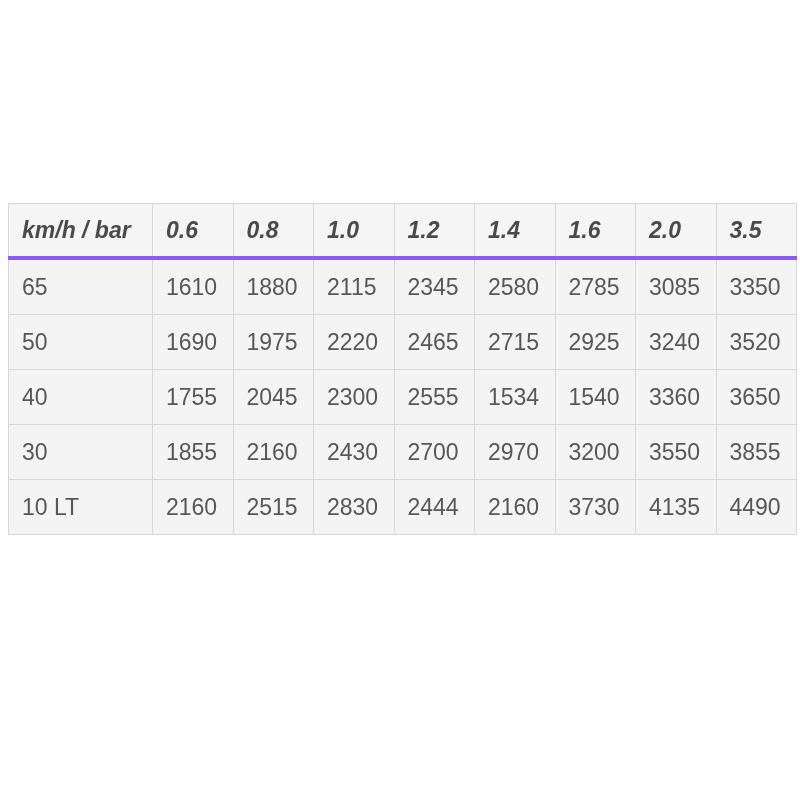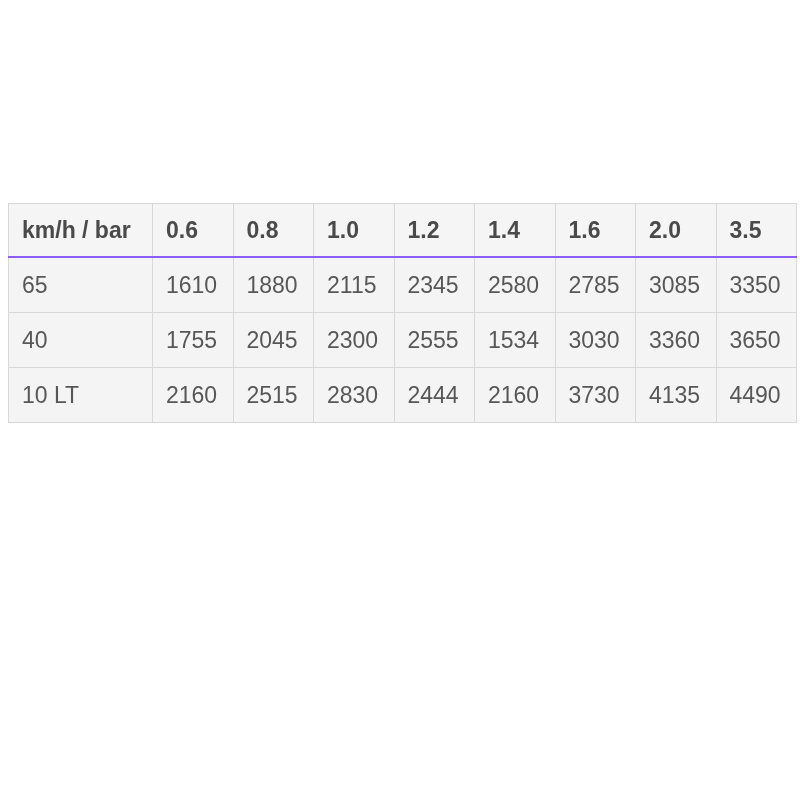--- a/index.html
+++ b/index.html
@@ -37,22 +37,23 @@
     text-align: left;
     vertical-align: middle;
     font-size: 23px;
     overflow: hidden;
     white-space: nowrap;
   }
   table.data-table th {
     height: 52px;
     font-weight: bold;
     color: #4a4a4a;
-    border-bottom: 2px solid #8b5cf6;
+    border-bottom: 4px solid #8b5cf6;
     background: #f5f5f5;
+    font-style: italic;
   }
   table.data-table td {
     height: 54px;
     font-weight: normal;
     color: #575757;
   }
   col.label-col { width: 144px; }
   col.value-col { width: 80.5px; }
 </style>
 </head>
@@ -91,29 +92,51 @@
             <td>1610</td>
             <td>1880</td>
             <td>2115</td>
             <td>2345</td>
             <td>2580</td>
             <td>2785</td>
             <td>3085</td>
             <td>3350</td>
           </tr>
           <tr>
+            <td>50</td>
+            <td>1690</td>
+            <td>1975</td>
+            <td>2220</td>
+            <td>2465</td>
+            <td>2715</td>
+            <td>2925</td>
+            <td>3240</td>
+            <td>3520</td>
+          </tr>
+          <tr>
             <td>40</td>
             <td>1755</td>
             <td>2045</td>
             <td>2300</td>
             <td>2555</td>
             <td>1534</td>
-            <td>3030</td>
+            <td>1540</td>
             <td>3360</td>
             <td>3650</td>
+          </tr>
+          <tr>
+            <td>30</td>
+            <td>1855</td>
+            <td>2160</td>
+            <td>2430</td>
+            <td>2700</td>
+            <td>2970</td>
+            <td>3200</td>
+            <td>3550</td>
+            <td>3855</td>
           </tr>
           <tr>
             <td>10 LT</td>
             <td>2160</td>
             <td>2515</td>
             <td>2830</td>
             <td>2444</td>
             <td>2160</td>
             <td>3730</td>
             <td>4135</td>

